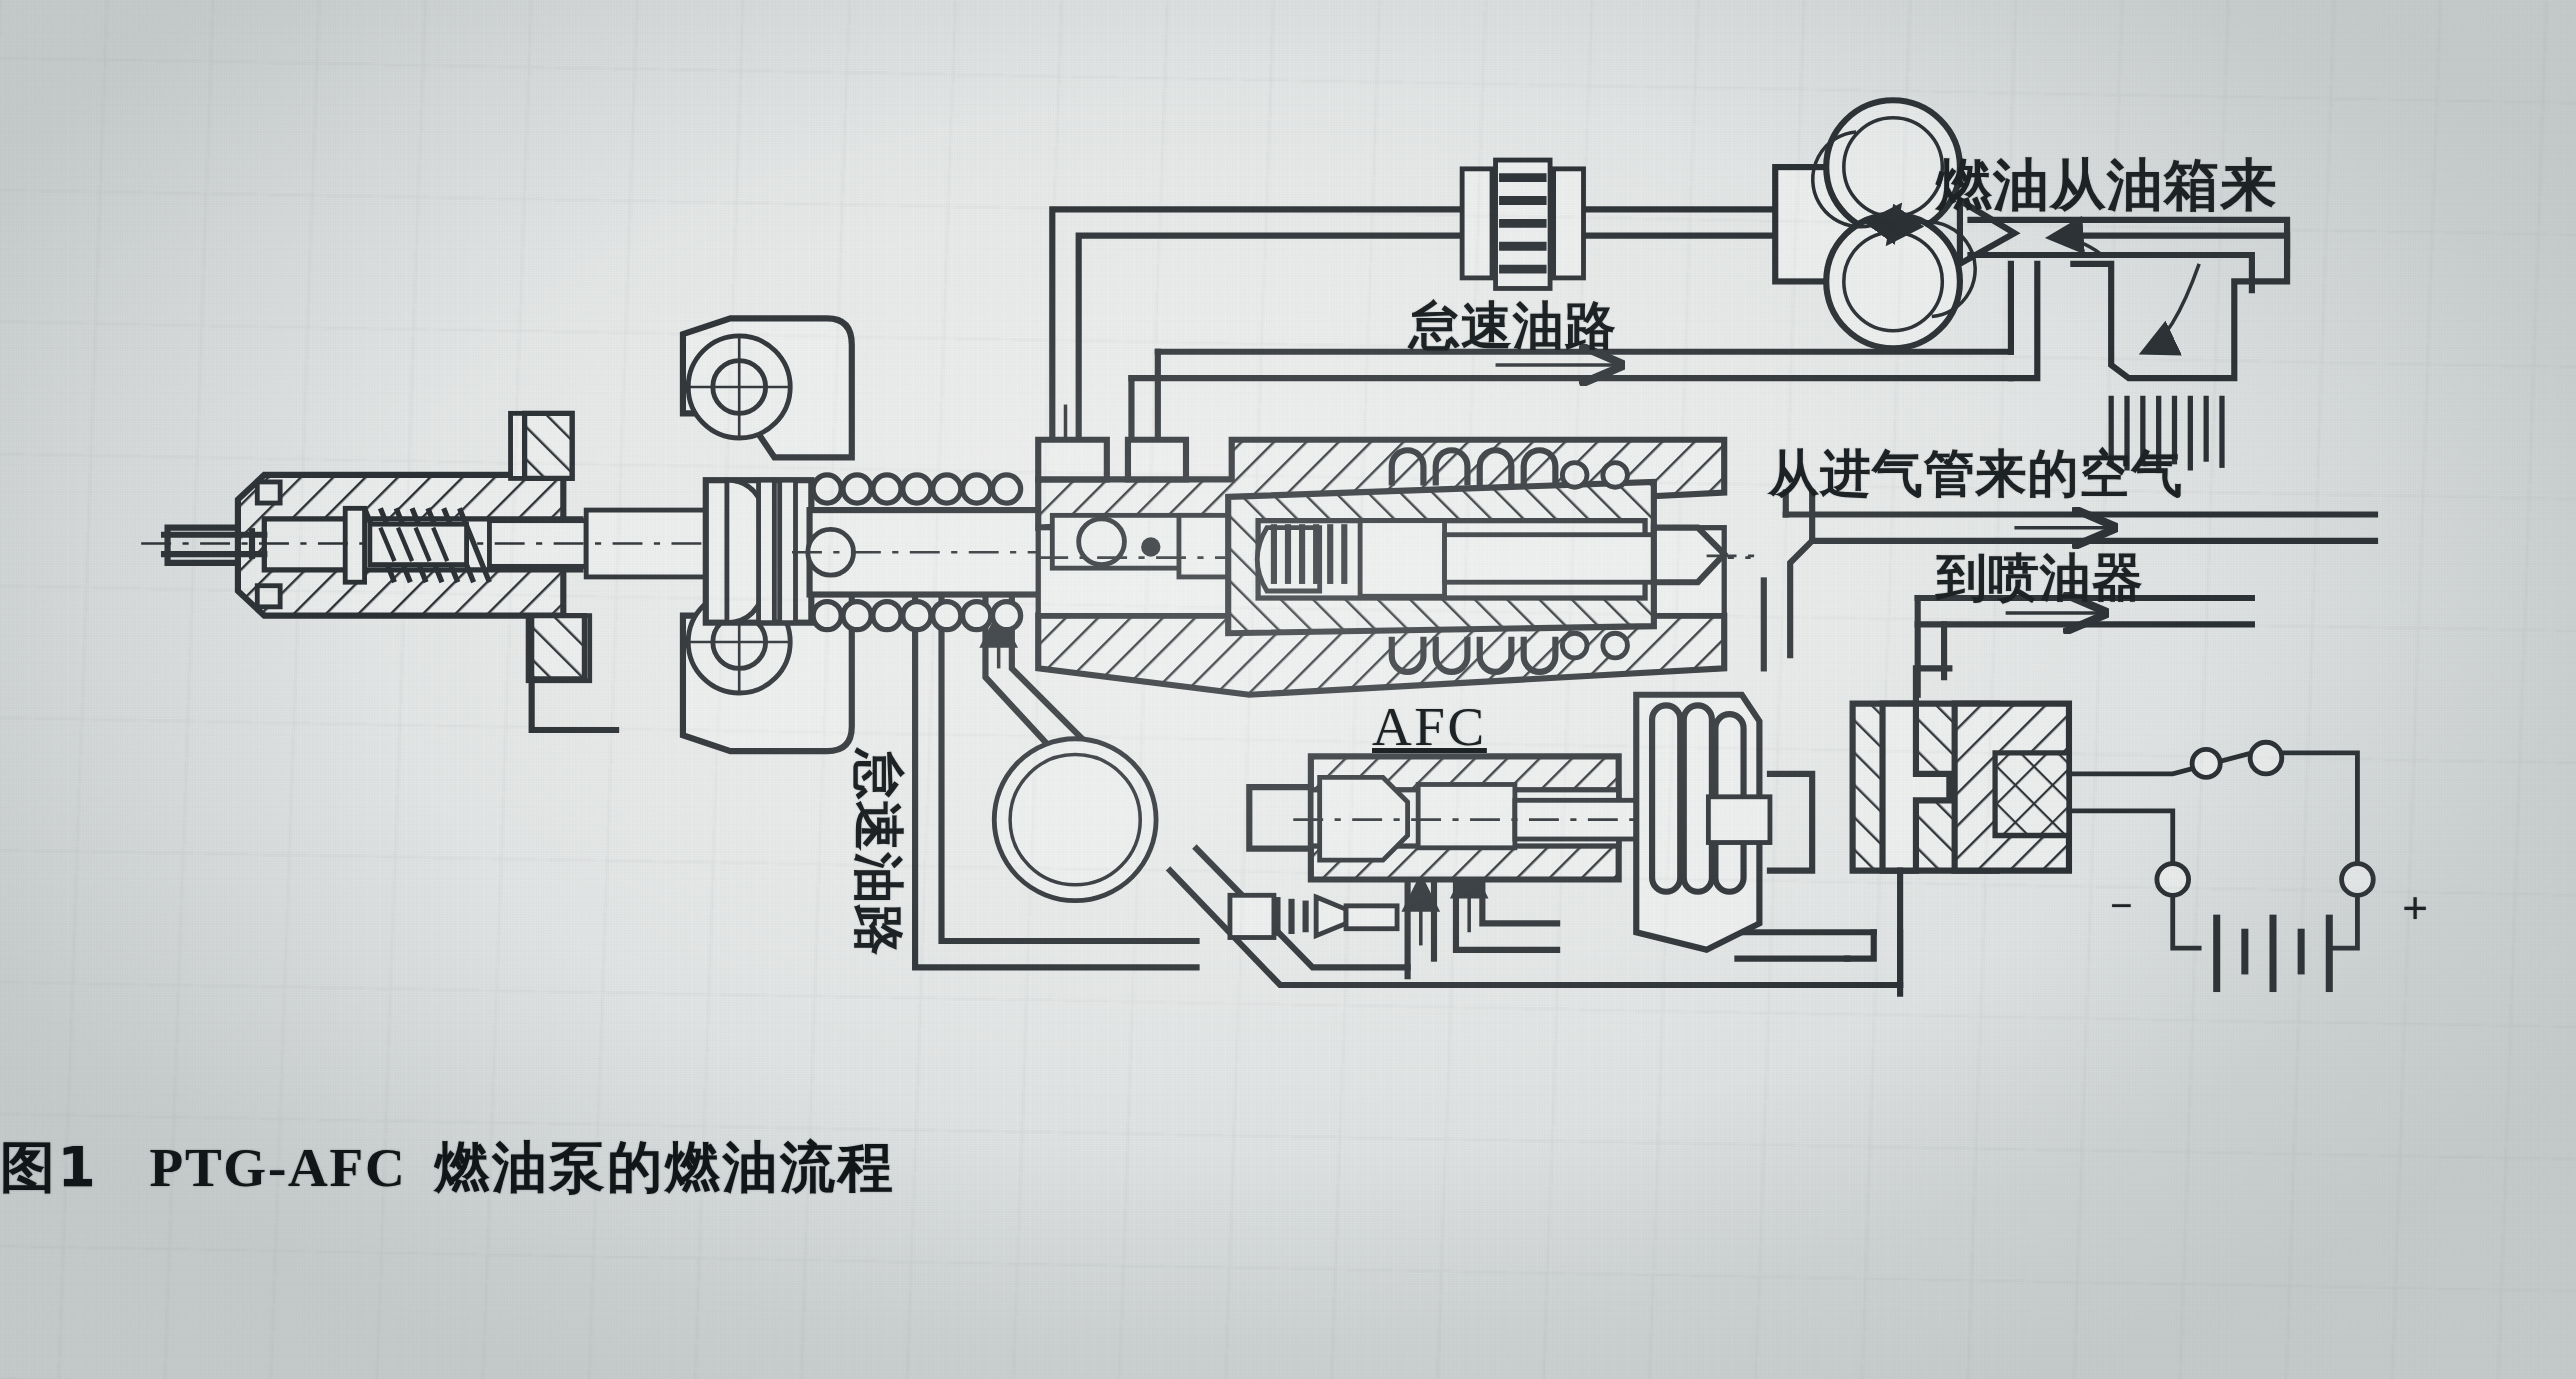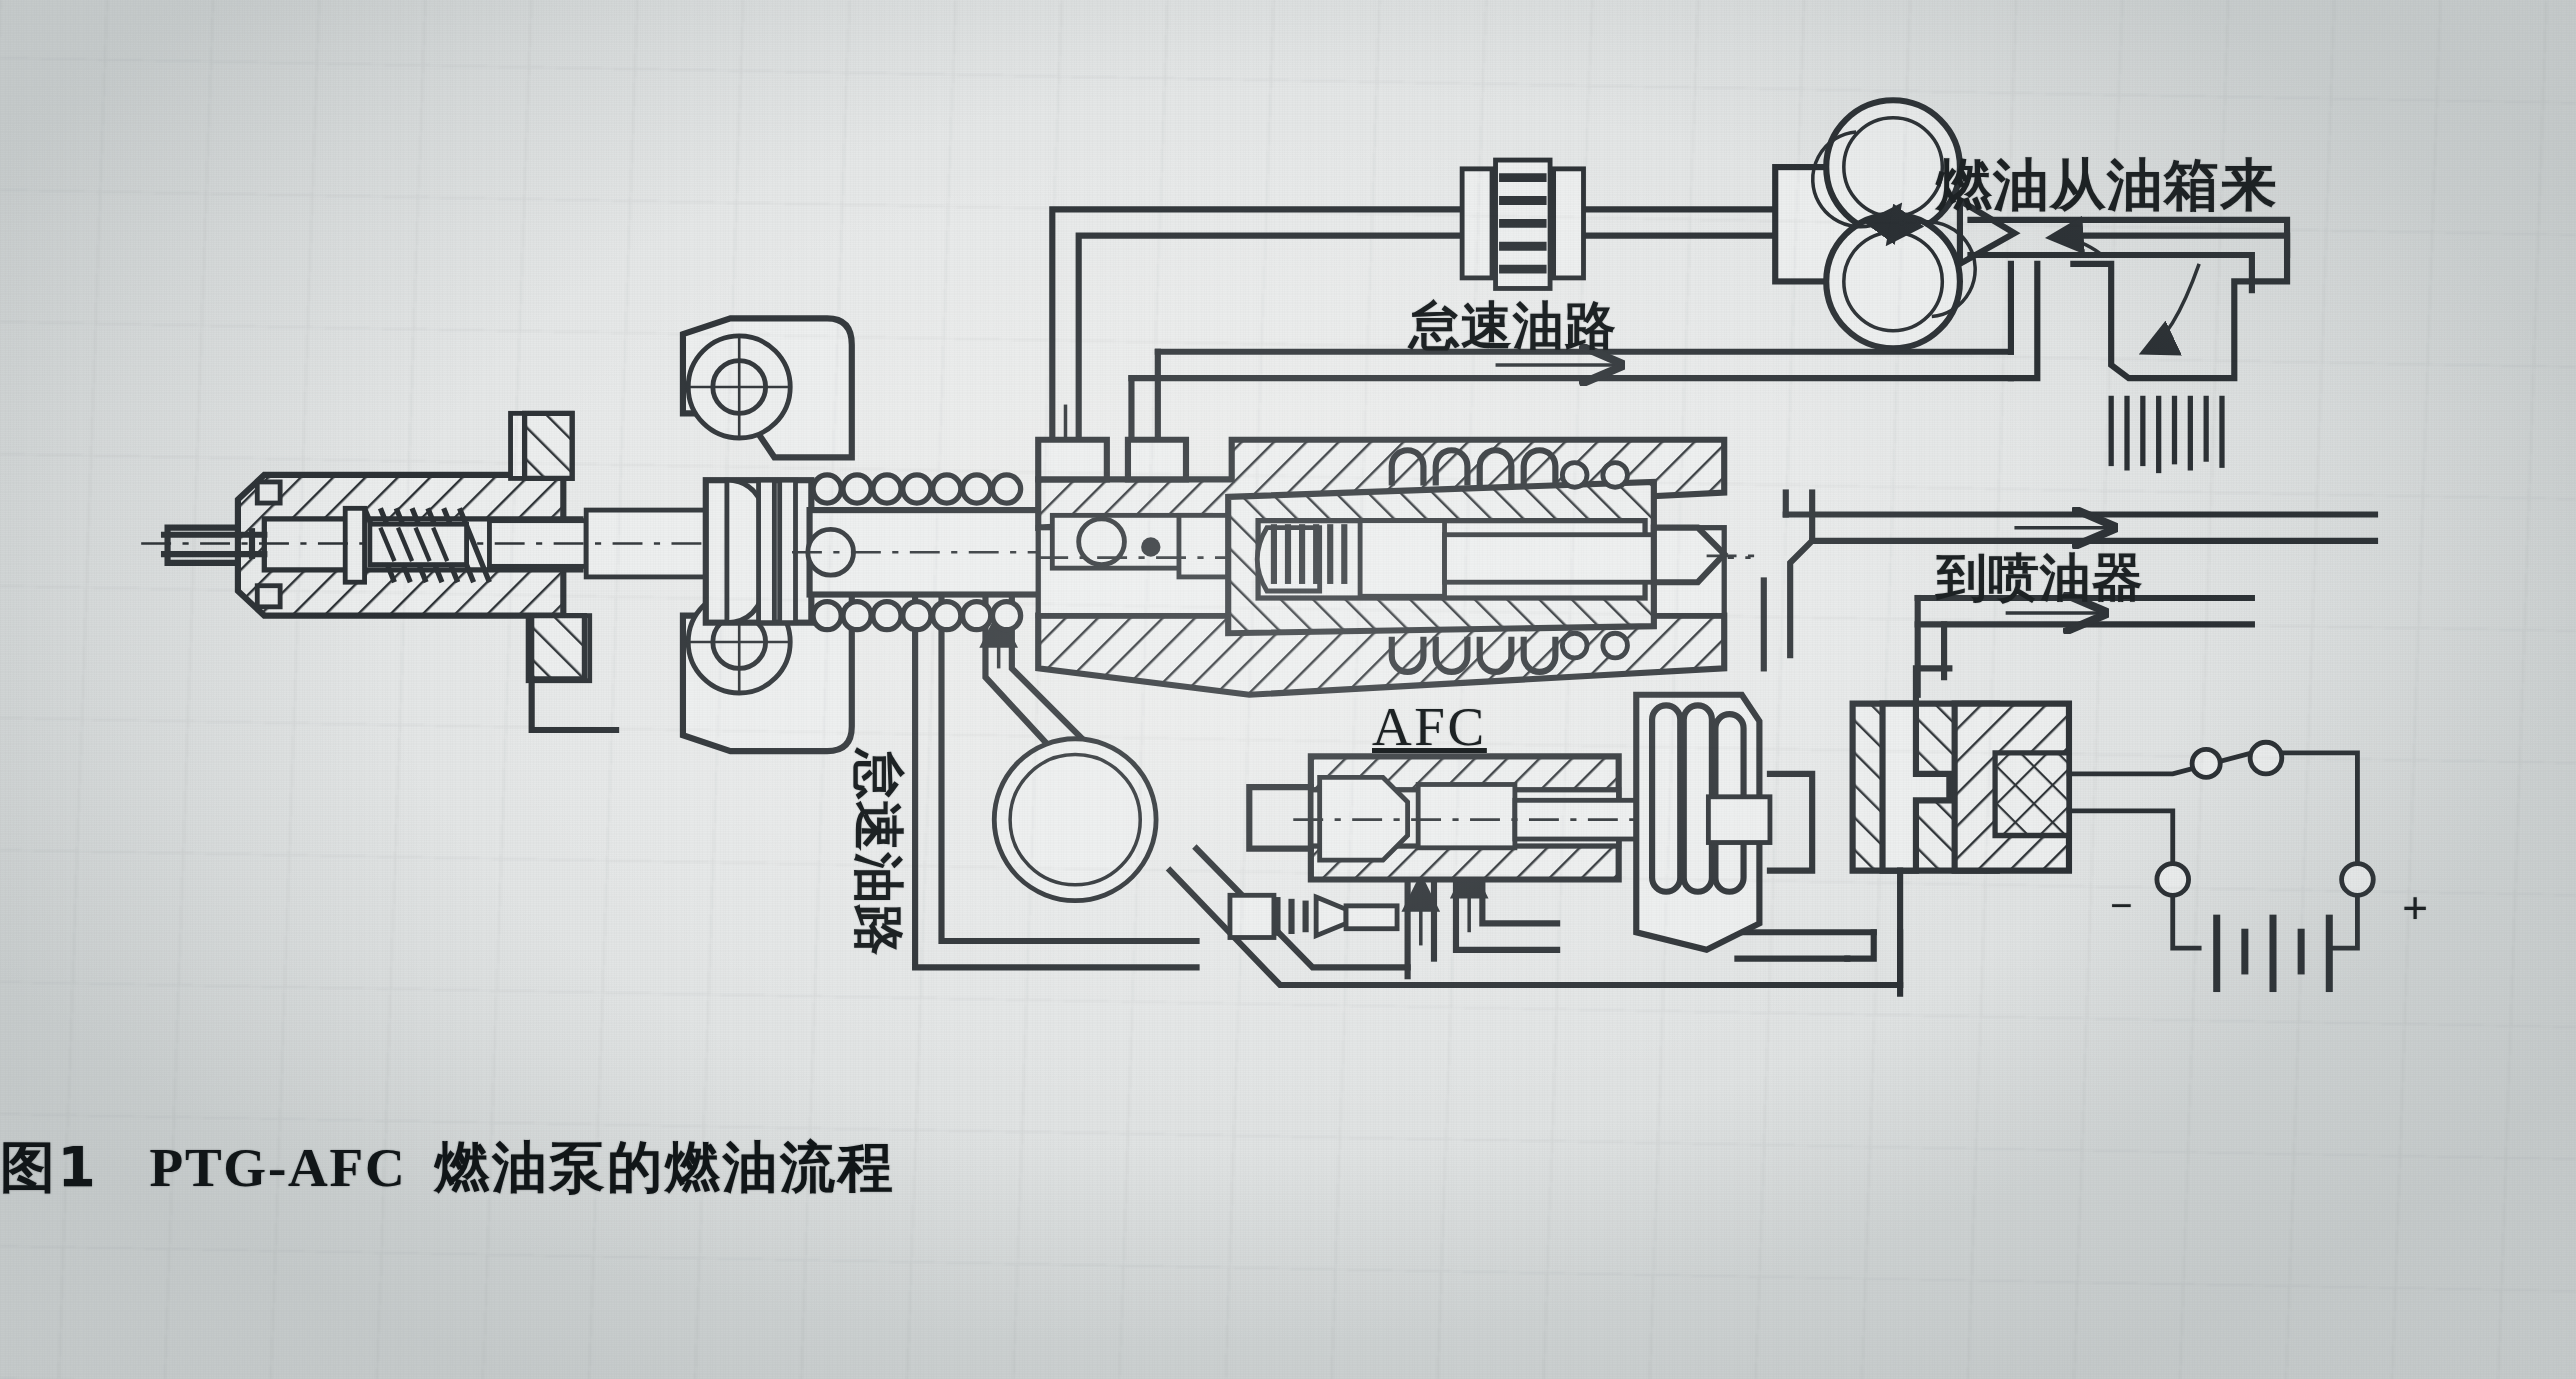--- a/index.html
+++ b/index.html
@@ -416,20 +416,21 @@
   </svg>
 
   <div id="ghost"></div>
   <div id="grain"></div>
   <div id="vign"></div>
 
   <div class="lbl" style="left:1936px;top:148px;font-size:56px;">燃油从油箱来</div>
 
   <div class="lbl" style="left:1409px;top:292px;font-size:51px;">怠速油路</div>
 
+  <div class="lbl" style="left:1768px;top:440px;font-size:51px;">从进气管来的空气</div>
 
   <div class="lbl" style="left:1936px;top:544px;font-size:51px;">到喷油器</div>
 
   <div class="lbl" style="left:774px;top:818px;font-size:51px;transform:rotate(90deg);transform-origin:center;">怠速油路</div>
 
   <div class="lbl serif" style="left:1372px;top:695px;font-size:55px;font-weight:400;letter-spacing:2.6px;text-decoration:underline;">AFC</div>
 
   <div class="lbl serif" style="left:2110px;top:882px;font-size:40px;">−</div>
 
   <div class="lbl serif" style="left:2402px;top:882px;font-size:46px;">+</div>

